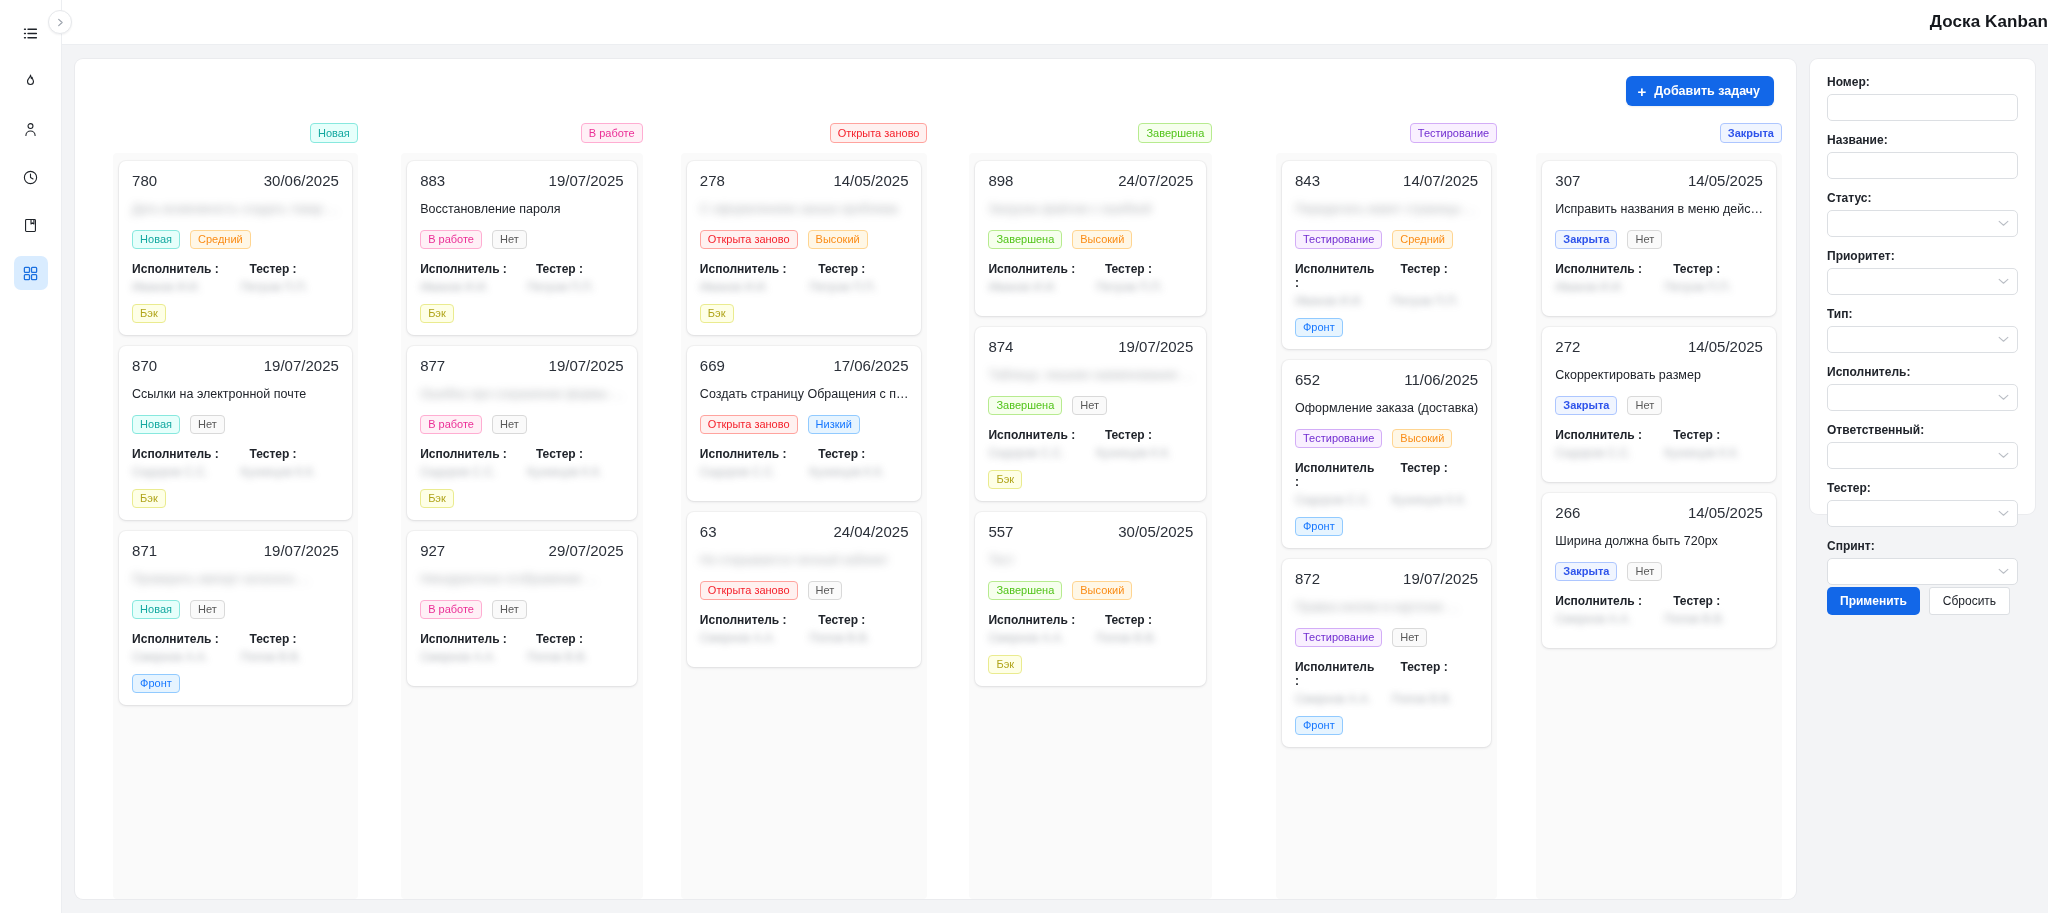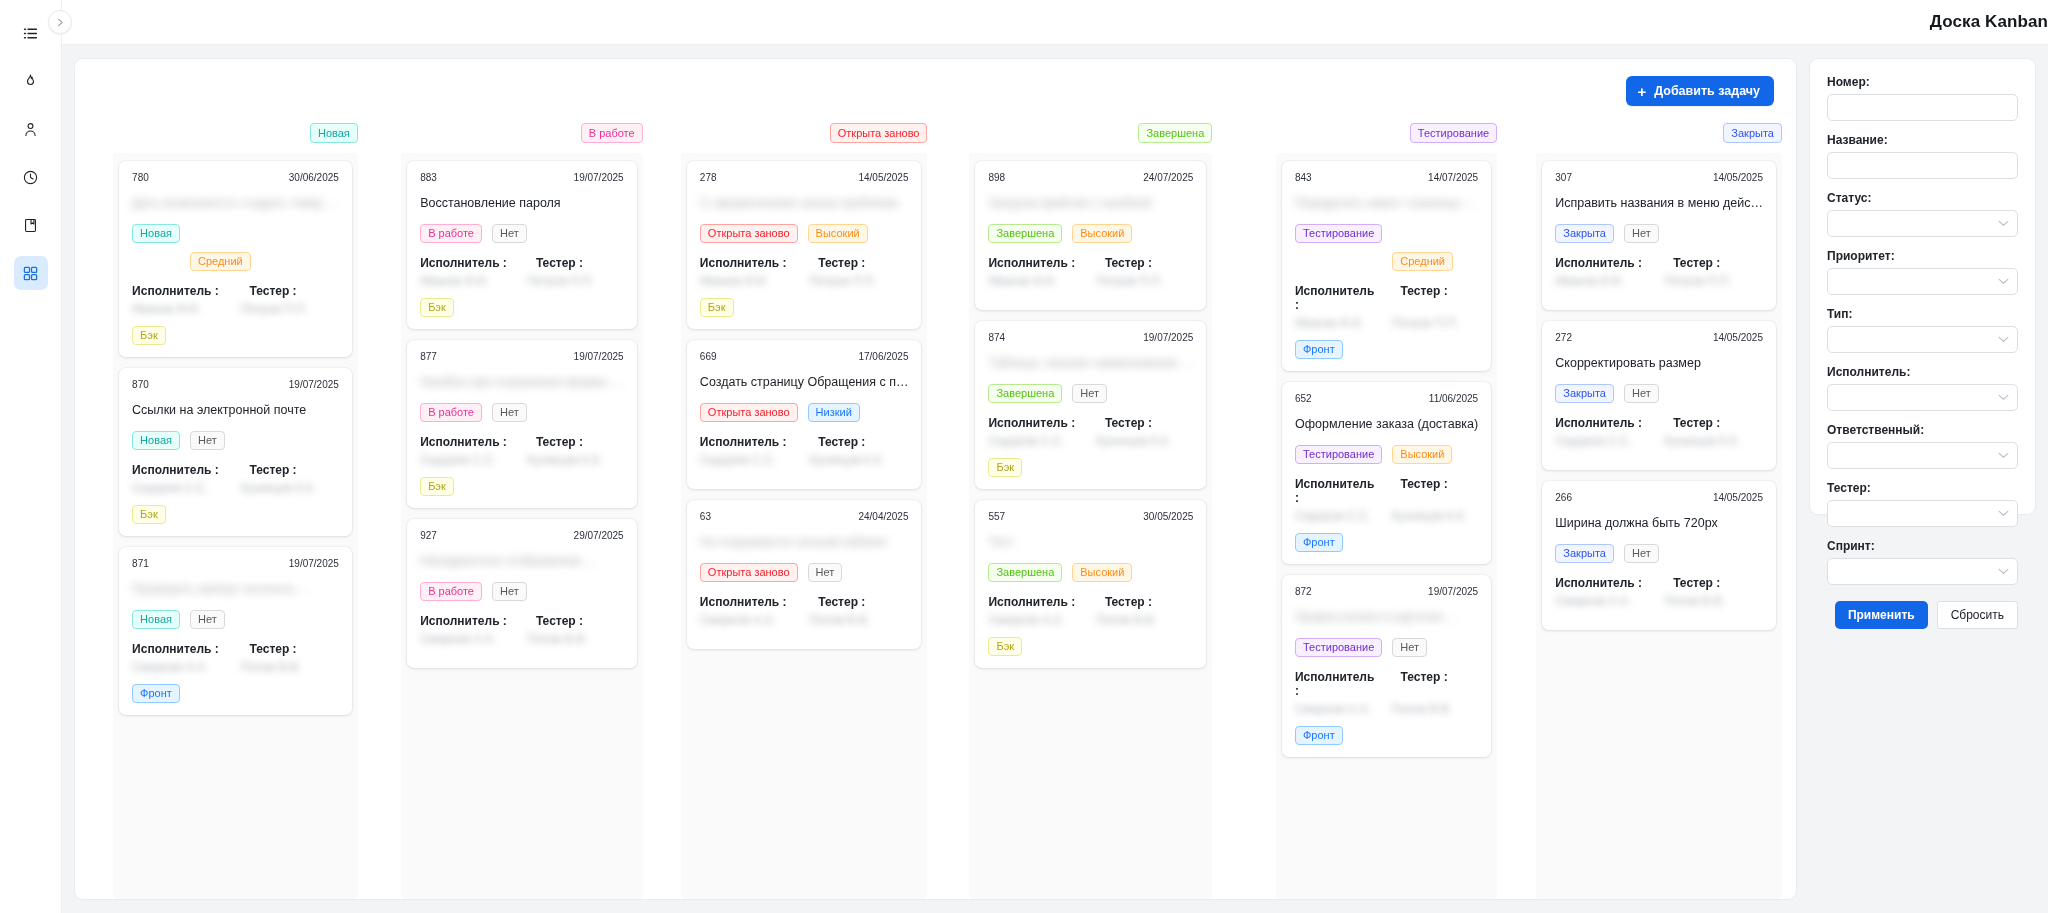--- a/index.html
+++ b/index.html
@@ -118,21 +118,21 @@
   .card {
     background: #fff;
     border-radius: 7px;
     box-shadow: 0 1px 3px rgba(16,24,40,.10), 0 0 0 1px rgba(16,24,40,.03);
     padding: 11px 13px 12px 13px;
     margin-bottom: 11px;
     cursor: pointer;
   }
   .card-row1 {
     display: flex; justify-content: space-between; align-items: center;
-    font-size: 10px; color: #2b3039; margin-bottom: 12px;
+    font-size: 15px; color: #2b3039; margin-bottom: 12px;
   }
   .card-title {
     font-size: 12.5px; color: #20242b; font-weight: 400;
     margin-bottom: 13px; height: 16px; line-height: 16px;
     white-space: nowrap; overflow: hidden; text-overflow: ellipsis;
   }
   .card-title.blur { filter: blur(4.2px); opacity:.55; color:#6b7078; }
   .card-tags { display: flex; gap: 10px; margin-bottom: 13px; }
   .card-people {
     display: flex; gap: 28px; font-size: 12px; color: #20242b; font-weight: 700;
@@ -153,23 +153,23 @@
     height: 19px; padding: 0 7px;
     border-radius: 4px; font-size: 11px; line-height: 1;
     border: 1px solid transparent; white-space: nowrap;
   }
   .badge.lg { height: 20px; font-size: 11px; }
   .b-new      { background:#e6fffb; border-color:#87e8de; color:#13a8a0; }
   .b-progress { background:#fff0f6; border-color:#ffadd2; color:#eb2f96; }
   .b-reopen   { background:#fff1f0; border-color:#ffa39e; color:#f5222d; }
   .b-done     { background:#f6ffed; border-color:#b7eb8f; color:#52c41a; }
   .b-testing  { background:#f9f0ff; border-color:#d3adf7; color:#722ed1; }
-  .b-closed   { background:#f0f5ff; border-color:#adc6ff; color:#2f54eb; }
+  .b-closed   { background:#f0f5ff; border-color:#adc6ff; color:#2f54eb;font-weight:bold; }
   .b-high     { background:#fff7e6; border-color:#ffd591; color:#fa8c16; }
-  .b-mid      { background:#fff7e6; border-color:#ffd591; color:#fa8c16;margin-top:28px; }
+  .b-mid      { background:#fff7e6; border-color:#ffd591; color:#fa8c16; }
   .b-low      { background:#e6f4ff; border-color:#91caff; color:#1677ff; }
   .b-none     { background:#fafafa; border-color:#d9d9d9; color:#595959; }
   .b-back     { background:#feffe6; border-color:#eaeb8f; color:#b0a41a; }
   .b-front    { background:#e6f4ff; border-color:#91caff; color:#1677ff; }
 
   
   .filter-panel {
     flex: 0 0 225px; width: 225px;
     background: #ffffff;
     border-radius: 8px;
@@ -184,21 +184,21 @@
   .f-label:first-child { margin-top: 0; }
   .f-input, .f-select {
     width: 100%; height: 27px;
     border: 1px solid #dcdfe3; border-radius: 5px;
     background: #fff; font-size: 12px; color: #20242b;
     padding: 0 8px; font-family: inherit;
     display: flex; align-items: center;
   }
   .f-select { justify-content: flex-end; position: relative; cursor: pointer; }
   .f-select .chev { color: #b9bdc4; font-size: 11px; line-height:1; }
-  .f-actions { display: flex; gap: 9px; justify-content: flex-end; margin-top: 16px; }
+  .f-actions { display: flex; gap: 9px; margin-top: 2px; }
   .f-apply {
     background: #1267e8; color: #fff; border: none;
     height: 28px; padding: 0 13px; border-radius: 5px;
     font-size: 12px; font-weight: 600; cursor: pointer; font-family: inherit;
   }
   .f-reset {
     background: #fff; color: #20242b; border: 1px solid #dcdfe3;
     height: 28px; padding: 0 13px; border-radius: 3px;
     font-size: 12px; cursor: pointer; font-family: inherit;
   }

